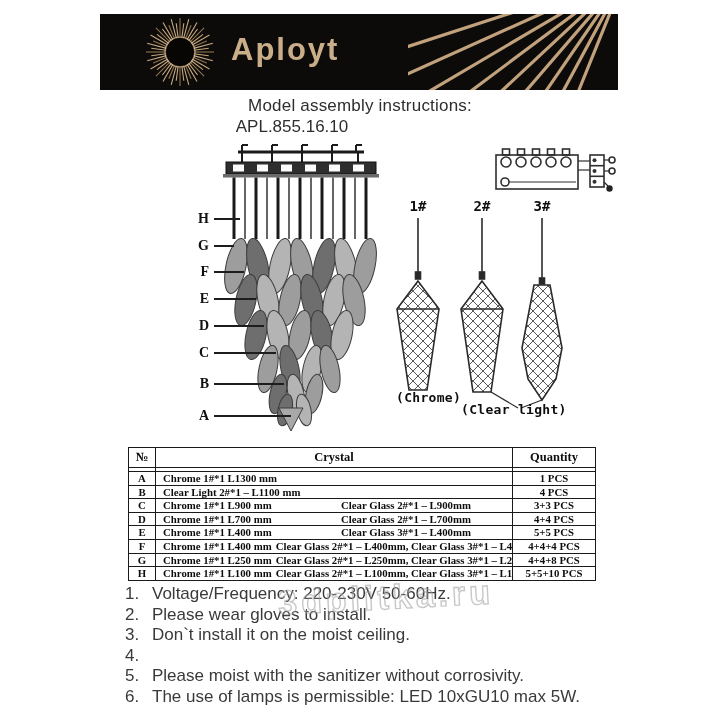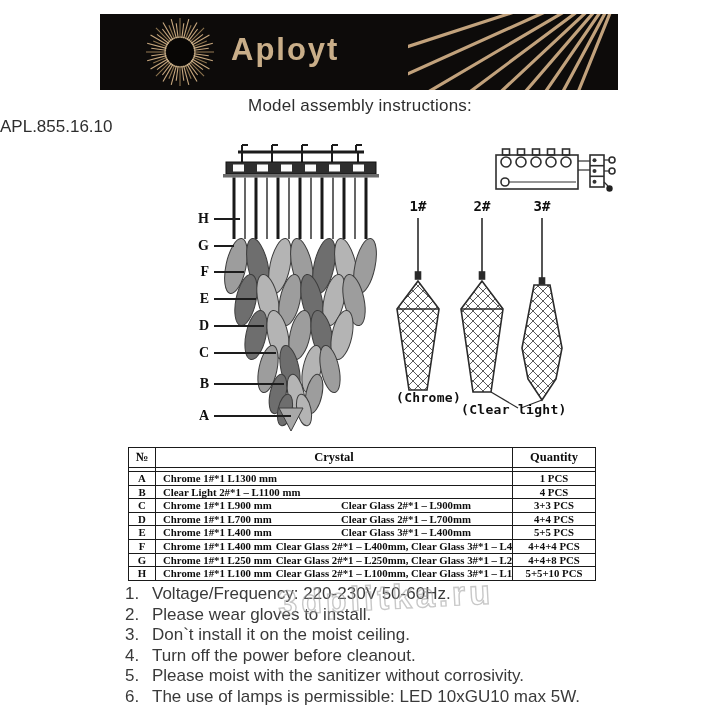--- a/index.html
+++ b/index.html
@@ -6,21 +6,21 @@
   body{width:720px;height:720px;background:#ffffff;font-family:"Liberation Sans",sans-serif;position:relative;overflow:hidden;}
   .page{position:absolute;inset:0;background:#fff;}
 
   
   .banner{position:absolute;left:100px;top:14px;width:518px;height:76px;background:#0d0b0a;overflow:hidden;}
   .banner svg{position:absolute;top:0;}
   .brand{position:absolute;left:131px;top:18px;font-size:31px;font-weight:700;letter-spacing:2px;color:#c9ae89;}
 
   
   .title{position:absolute;left:0;top:96px;width:720px;text-align:center;font-size:17px;color:#2e2e2e;letter-spacing:.2px;}
-  .model{position:absolute;left:0;top:117px;width:584px;text-align:left;font-size:17px;color:#2e2e2e;}
+  .model{position:absolute;left:0;top:117px;width:584px;text-align:center;font-size:17px;color:#2e2e2e;}
 
   
   #chandelier{position:absolute;left:138px;top:142px;}
   #mount{position:absolute;left:492px;top:146px;}
   #pendants{position:absolute;left:388px;top:196px;}
   .tier{position:absolute;left:188px;display:flex;align-items:center;height:16px;}
   .tl{width:22px;text-align:right;font:700 14px "Liberation Serif","DejaVu Serif",serif;letter-spacing:1px;color:#101010;margin-right:4px;}
   .tline{height:1.6px;background:#1d1d1d;}
   .plabel{position:absolute;top:198px;width:34px;text-align:center;font:700 14px "DejaVu Sans Mono",monospace;color:#0e0e0e;}
   .pcap{position:absolute;font:700 13px "DejaVu Sans Mono",monospace;color:#0e0e0e;letter-spacing:.3px;}
@@ -360,21 +360,20 @@
       <li>
         <span class="inum">2.</span>
         <span>Please wear gloves to install.</span>
       </li>
       <li>
         <span class="inum">3.</span>
         <span>Don`t install it on the moist ceiling.</span>
       </li>
       <li>
         <span class="inum">4.</span>
-        <span>Turn off the power before cleanout.</span>
       </li>
       <li>
         <span class="inum">5.</span>
         <span>Please moist with the sanitizer without corrosivity.</span>
       </li>
       <li>
         <span class="inum">6.</span>
         <span>The use of lamps is permissible: LED 10xGU10 max 5W.</span>
       </li>
     </ol>

